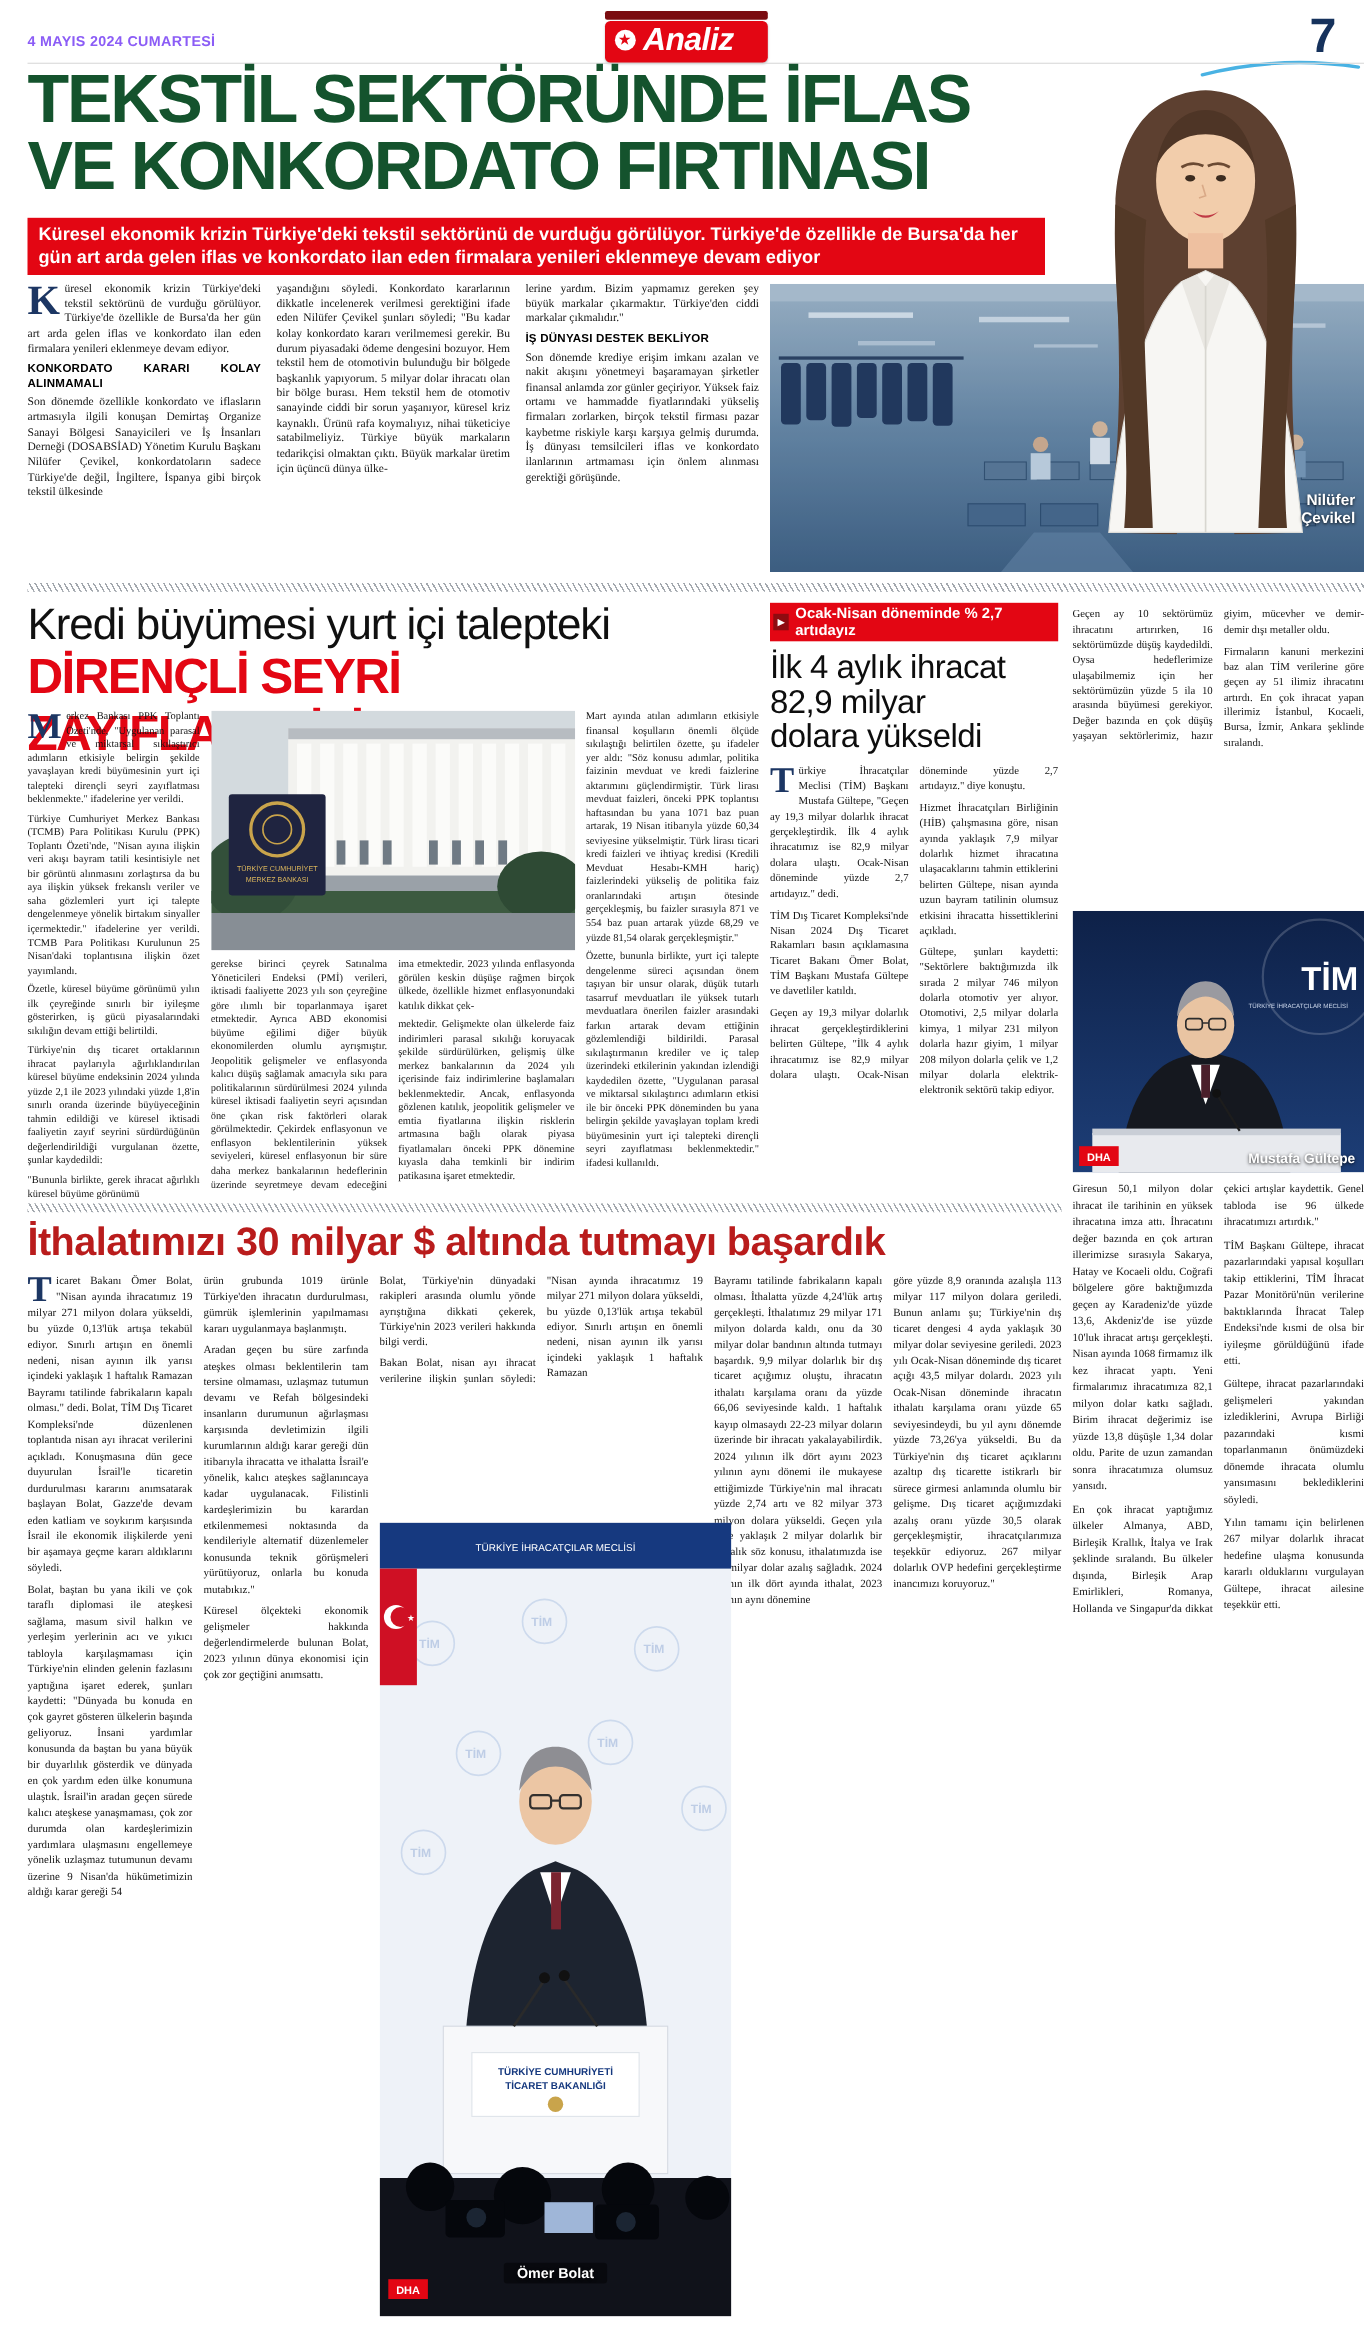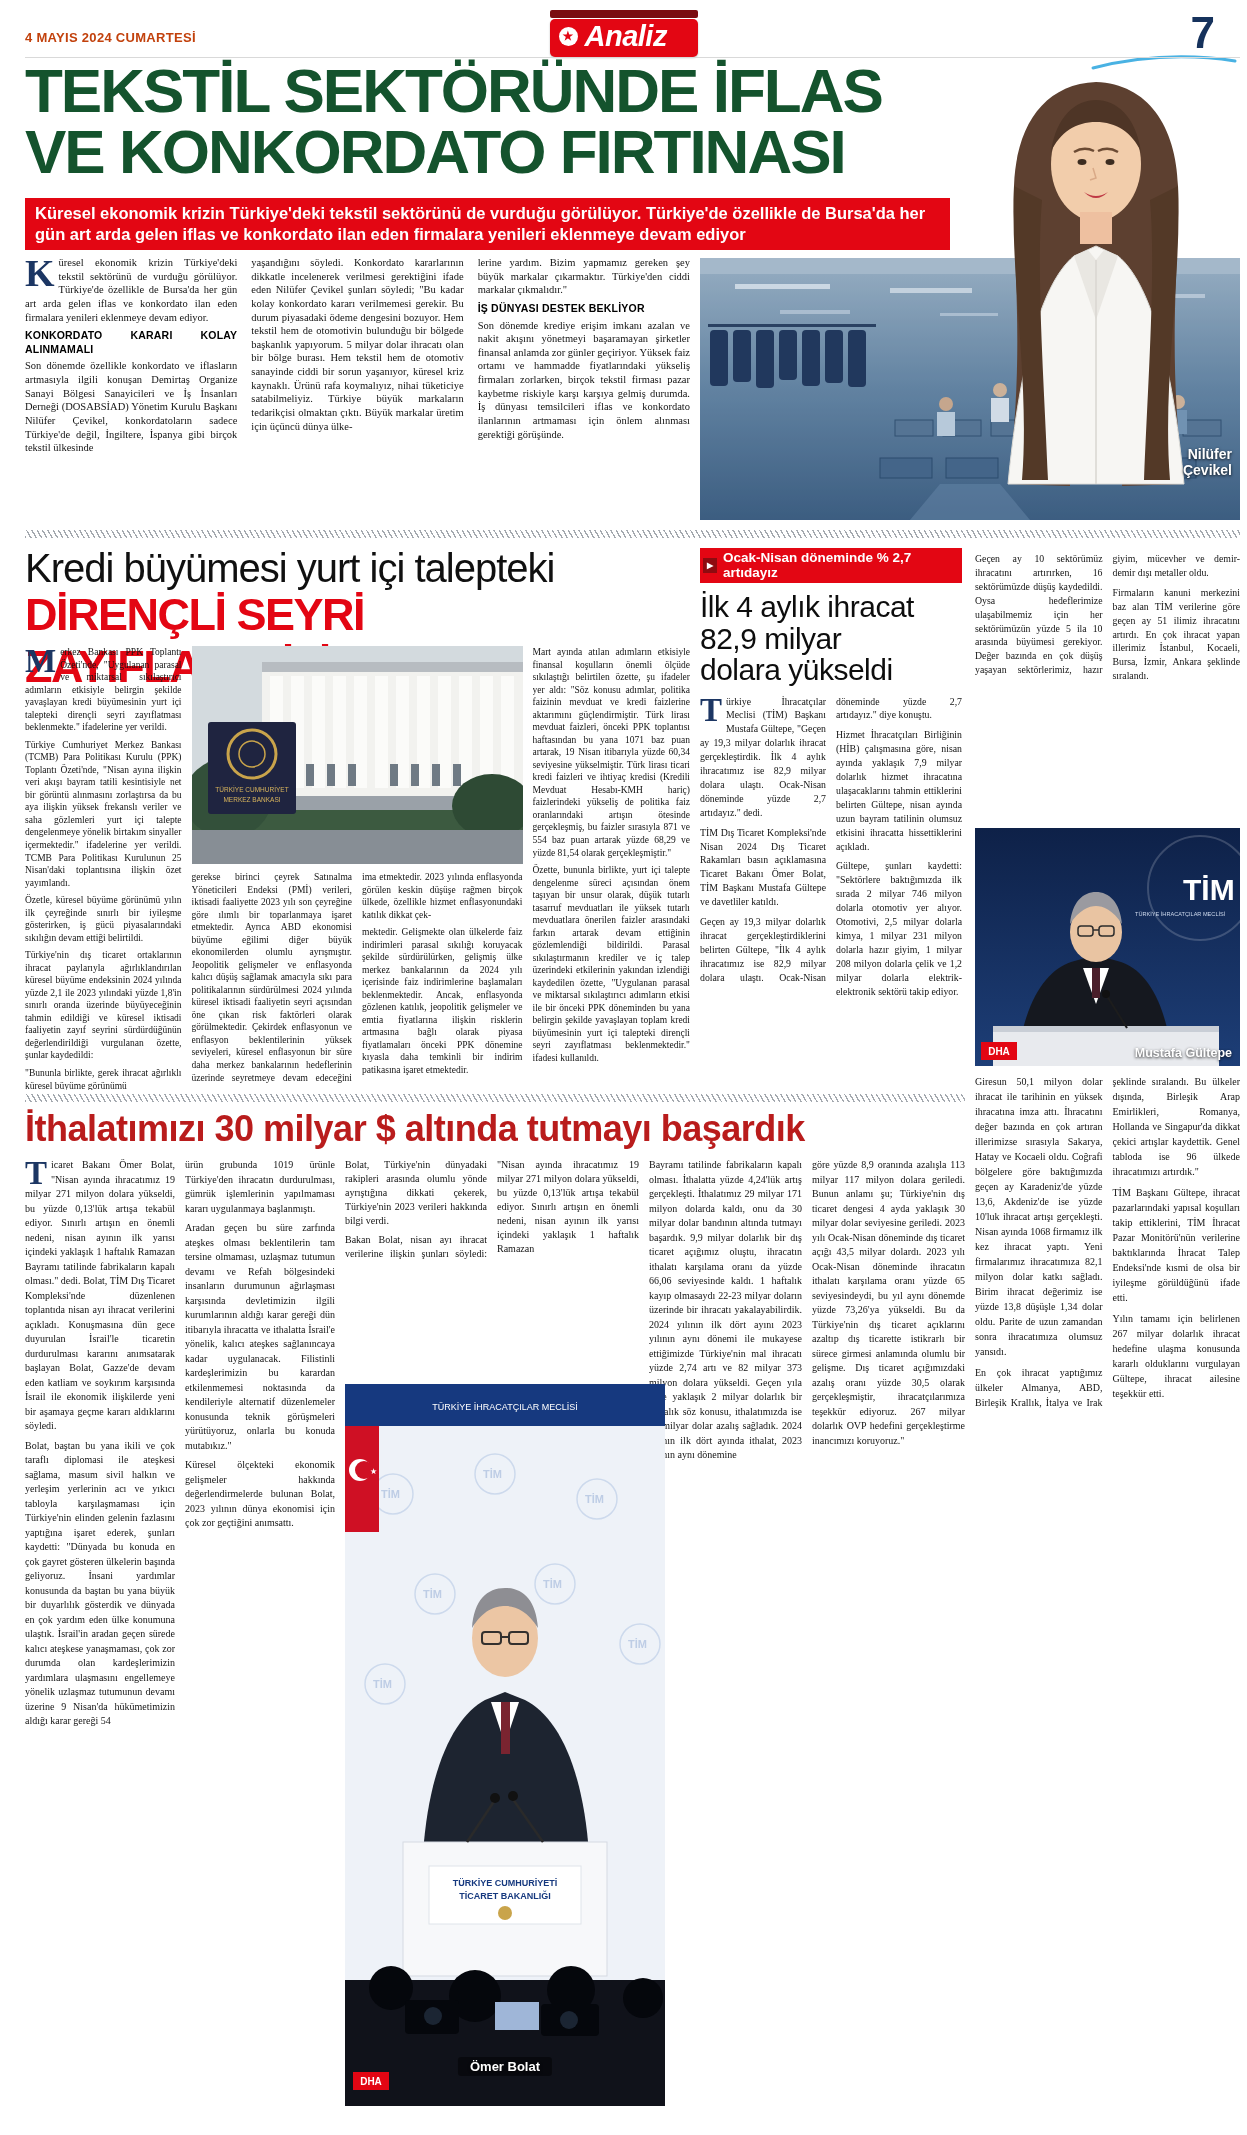--- a/index.html
+++ b/index.html
@@ -1,21 +1,21 @@
 <!DOCTYPE html>
 <html lang="tr"><head>
 <meta charset="utf-8">
 <title>Analiz - Sayfa 7</title>
 <style>
   * { box-sizing: border-box; margin: 0; padding: 0; }
   body { background: #ffffff; font-family: "Liberation Sans", sans-serif; }
   #page { position: relative; width: 1247px; height: 2135px; background: #ffffff; overflow: hidden; margin: 0 auto; }
 
   
-  .hdr-date { position:absolute; left:25px; top:30px; font-size:13px; font-weight:700; color:#c2410c; letter-spacing:.3px; }
+  .hdr-date { position:absolute; left:25px; top:30px; font-size:13px; font-weight:700; color:#8b5cf6; letter-spacing:.3px; }
   .hdr-rule { position:absolute; left:25px; top:57px; width:1215px; height:1px; background:#d9d9d9; }
   .logo-wrap { position:absolute; left:50%; top:10px; transform:translateX(-50%); text-align:center; }
   .logo-strip { width:148px; height:8px; background:#7a0c10; margin:0 auto 1px; border-radius:2px; }
   .logo-pill { display:flex; align-items:center; gap:7px; background:#e30613; border-radius:5px; padding:1px 14px 4px 9px; box-shadow:0 1px 2px rgba(0,0,0,.25); }
   .logo-star { width:19px; height:19px; background:#fff; border-radius:50%; color:#e30613; font-size:12px; line-height:19px; text-align:center; font-weight:700; }
   .logo-text { color:#ffffff; font-size:29px; font-weight:700; font-style:italic; letter-spacing:-.5px; }
   .pageno { position:absolute; right:32px; top:8px; font-size:44px; font-weight:700; color:#16325c; }
   .swoosh { position:absolute; right:8px; top:48px; }
 
   
@@ -307,20 +307,21 @@
       <rect x="6" y="214" width="36" height="18" fill="#e30613"></rect>
       <text x="24" y="227" text-anchor="middle" font-size="10" font-weight="bold" fill="#ffffff" font-family="Liberation Sans, sans-serif">DHA</text>
     </svg>
     <div class="photo-cap" style="right:8px; bottom:6px; font-size:12.5px;">Mustafa Gültepe</div>
   </div>
 
   <div class="rail-rb txt">
       <div class="para">Giresun 50,1 milyon dolar ihracat ile tarihinin en yüksek ihracatına imza attı. İhracatını değer bazında en çok artıran illerimizse sırasıyla Sakarya, Hatay ve Kocaeli oldu. Coğrafi bölgelere göre baktığımızda geçen ay Karadeniz'de yüzde 13,6, Akdeniz'de ise yüzde 10'luk ihracat artışı gerçekleşti. Nisan ayında 1068 firmamız ilk kez ihracat yaptı. Yeni firmalarımız ihracatımıza 82,1 milyon dolar katkı sağladı. Birim ihracat değerimiz ise yüzde 13,8 düşüşle 1,34 dolar oldu. Parite de uzun zamandan sonra ihracatımıza olumsuz yansıdı.</div>
       <div class="para">En çok ihracat yaptığımız ülkeler Almanya, ABD, Birleşik Krallık, İtalya ve Irak şeklinde sıralandı. Bu ülkeler dışında, Birleşik Arap Emirlikleri, Romanya, Hollanda ve Singapur'da dikkat çekici artışlar kaydettik. Genel tabloda ise 96 ülkede ihracatımızı artırdık."</div>
       <div class="para">TİM Başkanı Gültepe, ihracat pazarlarındaki yapısal koşulları takip ettiklerini, TİM İhracat Pazar Monitörü'nün verilerine baktıklarında İhracat Talep Endeksi'nde kısmi de olsa bir iyileşme görüldüğünü ifade etti.</div>
+      <div class="para">Gültepe, ihracat pazarlarındaki gelişmeleri yakından izlediklerini, Avrupa Birliği pazarındaki kısmi toparlanmanın önümüzdeki dönemde ihracata olumlu yansımasını beklediklerini söyledi.</div>
       <div class="para">Yılın tamamı için belirlenen 267 milyar dolarlık ihracat hedefine ulaşma konusunda kararlı olduklarını vurgulayan Gültepe, ihracat ailesine teşekkür etti.</div>
     </div>
 
   <div class="is-h">İthalatımızı 30 milyar $ altında tutmayı başardık</div>
 
   <div class="is-body">
     <div class="is-col txt">
         <div class="para dropcap">Ticaret Bakanı Ömer Bolat, "Nisan ayında ihracatımız 19 milyar 271 milyon dolara yükseldi, bu yüzde 0,13'lük artışa tekabül ediyor. Sınırlı artışın en önemli nedeni, nisan ayının ilk yarısı içindeki yaklaşık 1 haftalık Ramazan Bayramı tatilinde fabrikaların kapalı olması." dedi. Bolat, TİM Dış Ticaret Kompleksi'nde düzenlenen toplantıda nisan ayı ihracat verilerini açıkladı. Konuşmasına dün gece duyurulan İsrail'le ticaretin durdurulması kararını anımsatarak başlayan Bolat, Gazze'de devam eden katliam ve soykırım karşısında İsrail ile ekonomik ilişkilerde yeni bir aşamaya geçme kararı aldıklarını söyledi.</div>
         <div class="para">Bolat, baştan bu yana ikili ve çok taraflı diplomasi ile ateşkesi sağlama, masum sivil halkın ve yerleşim yerlerinin acı ve yıkıcı tabloyla karşılaşmaması için Türkiye'nin elinden gelenin fazlasını yaptığına işaret ederek, şunları kaydetti: "Dünyada bu konuda en çok gayret gösteren ülkelerin başında geliyoruz. İnsani yardımlar konusunda da baştan bu yana büyük bir duyarlılık gösterdik ve dünyada en çok yardım eden ülke konumuna ulaştık. İsrail'in aradan geçen sürede kalıcı ateşkese yanaşmaması, çok zor durumda olan kardeşlerimizin yardımlara ulaşmasını engellemeye yönelik uzlaşmaz tutumunun devamı üzerine 9 Nisan'da hükümetimizin aldığı karar gereği 54</div>
       </div>

